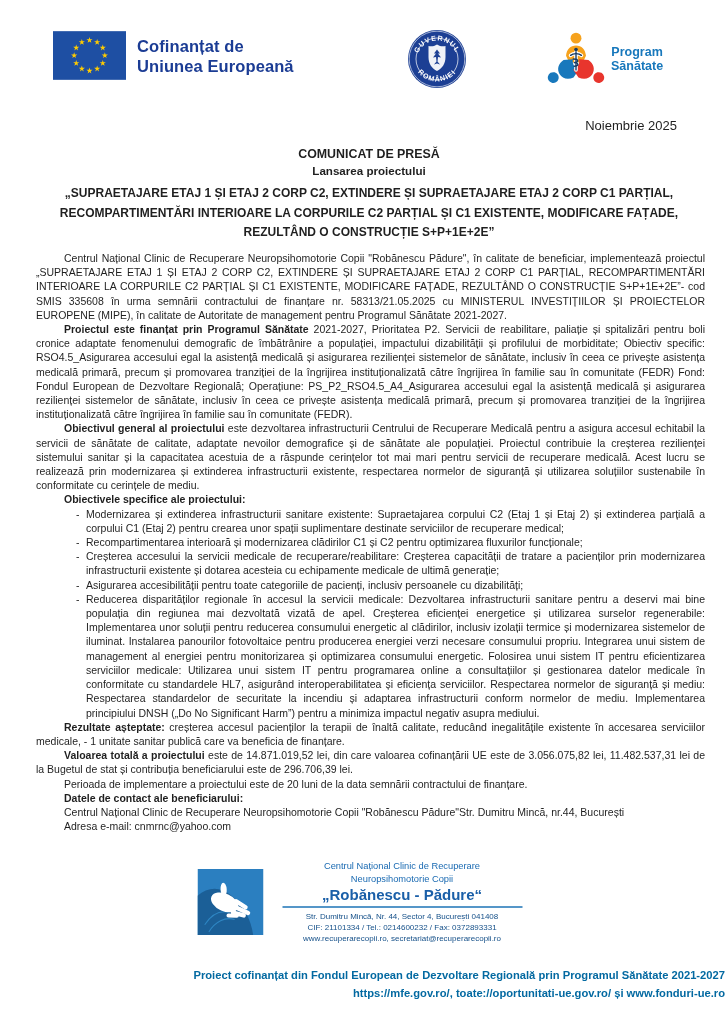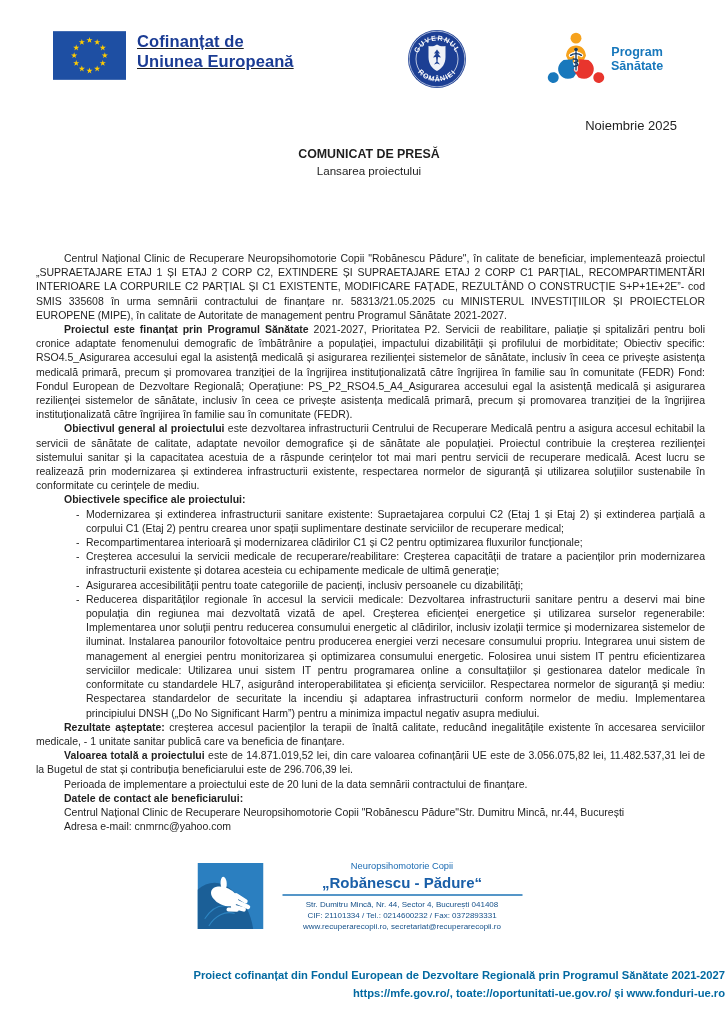--- a/index.html
+++ b/index.html
@@ -3,33 +3,33 @@
 <meta charset="utf-8">
 <style>
   html,body{margin:0;padding:0;background:#ffffff;}
   .page{
     position:relative;width:725px;height:1024px;background:#fff;overflow:hidden;
     font-family:"Liberation Sans","DejaVu Sans",sans-serif;color:#1f1f1f;
     margin:0 auto;
   }
   
   .logos{position:absolute;top:28px;left:0;right:0;height:76px;}
-  .eu-group{position:absolute;left:53px;top:3px;display:flex;align-items:flex-start;gap:11px;text-decoration:underline;}
+  .eu-group{position:absolute;left:53px;top:3px;display:flex;align-items:center;gap:11px;}
   .eu-flag{width:73px;height:49px;display:block;}
   .eu-text{font-weight:bold;color:#1b3c94;font-size:16.5px;line-height:20px;letter-spacing:.1px;}
   .gov-seal{position:absolute;left:407px;top:1px;width:60px;height:60px;}
   .seal-txt{font-family:"Liberation Sans",sans-serif;font-weight:bold;}
   .prog-group{position:absolute;left:547px;top:2px;display:flex;align-items:center;gap:6px;text-align:center;}
   .prog-icon{width:58px;height:58px;display:block;}
   .prog-text{color:#1878bc;font-weight:bold;font-size:12.5px;line-height:14.5px;}
   
   .date{position:absolute;top:118px;right:48px;font-size:13px;}
   .titles{position:absolute;top:147px;left:35px;right:22px;text-align:center;}
   .kicker{font-size:12.4px;font-weight:bold;margin-bottom:3px;}
-  .subtitle{font-size:11.6px;font-weight:normal;margin-bottom:7px;}
+  .subtitle{font-size:11.6px;font-weight:bold;margin-bottom:7px;}
   .project-title{font-size:12px;font-weight:bold;line-height:19.5px;}
   
   .bodytext{position:absolute;top:251px;left:36px;right:20px;font-size:10.5px;line-height:14.2px;text-align:justify;}
   .bodytext p{margin:0;}
   .indent{text-indent:28px;}
   .bold{font-weight:bold;}
   ul.objectives{margin:0;padding:0 0 0 38px;list-style:none;}
   ul.objectives li{position:relative;padding-left:12px;}
   ul.objectives li::before{content:"-";position:absolute;left:2px;top:0;}
   
@@ -125,20 +125,21 @@
         <div>Sănătate</div>
       </div>
     </div>
   </header>
 
   <div class="date">Noiembrie 2025</div>
 
   <section class="titles">
     <div class="kicker">COMUNICAT DE PRESĂ</div>
     <div class="subtitle">Lansarea proiectului</div>
+    <div class="project-title">„SUPRAETAJARE ETAJ 1 ȘI ETAJ 2 CORP C2, EXTINDERE ȘI SUPRAETAJARE ETAJ 2 CORP C1 PARȚIAL, RECOMPARTIMENTĂRI INTERIOARE LA CORPURILE C2 PARȚIAL ȘI C1 EXISTENTE, MODIFICARE FAȚADE, REZULTÂND O CONSTRUCȚIE S+P+1E+2E”</div>
   </section>
 
   <section class="bodytext">
     <p class="indent"><span>Centrul Național Clinic de Recuperare Neuropsihomotorie Copii "Robănescu Pădure", în calitate de beneficiar, implementează proiectul „SUPRAETAJARE ETAJ 1 ȘI ETAJ 2 CORP C2, EXTINDERE ȘI SUPRAETAJARE ETAJ 2 CORP C1 PARȚIAL, RECOMPARTIMENTĂRI INTERIOARE LA CORPURILE C2 PARȚIAL ȘI C1 EXISTENTE, MODIFICARE FAȚADE, REZULTÂND O CONSTRUCȚIE S+P+1E+2E”- cod SMIS 335608 în urma semnării contractului de finanțare nr. 58313/21.05.2025 cu MINISTERUL INVESTIȚIILOR ȘI PROIECTELOR EUROPENE (MIPE), în calitate de Autoritate de management pentru Programul Sănătate 2021-2027.</span></p>
     <p class="indent"><b>Proiectul este finanțat prin Programul Sănătate</b><span> 2021-2027, Prioritatea P2. Servicii de reabilitare, paliație și spitalizări pentru boli cronice adaptate fenomenului demografic de îmbătrânire a populației, impactului dizabilității și profilului de morbiditate; Obiectiv specific: RSO4.5_Asigurarea accesului egal la asistență medicală și asigurarea rezilienței sistemelor de sănătate, inclusiv în ceea ce privește asistența medicală primară, precum și promovarea tranziției de la îngrijirea instituționalizată către îngrijirea în familie sau în comunitate (FEDR) Fond: Fondul European de Dezvoltare Regională; Operațiune: PS_P2_RSO4.5_A4_Asigurarea accesului egal la asistență medicală și asigurarea rezilienței sistemelor de sănătate, inclusiv în ceea ce privește asistența medicală primară, precum și promovarea tranziției de la îngrijirea instituționalizată către îngrijirea în familie sau în comunitate (FEDR).</span></p>
     <p class="indent"><b>Obiectivul general al proiectului</b><span> este dezvoltarea infrastructurii Centrului de Recuperare Medicală pentru a asigura accesul echitabil la servicii de sănătate de calitate, adaptate nevoilor demografice și de sănătate ale populației. Proiectul contribuie la creșterea rezilienței sistemului sanitar și la capacitatea acestuia de a răspunde cerințelor tot mai mari pentru servicii de recuperare medicală. Acest lucru se realizează prin modernizarea și extinderea infrastructurii existente, respectarea normelor de siguranță și utilizarea soluțiilor sustenabile în conformitate cu cerințele de mediu.</span></p>
     <p class="indent bold">Obiectivele specifice ale proiectului:</p>
     <ul class="objectives">
       <li><span>Modernizarea și extinderea infrastructurii sanitare existente: Supraetajarea corpului C2 (Etaj 1 și Etaj 2) și extinderea parțială a corpului C1 (Etaj 2) pentru crearea unor spații suplimentare destinate serviciilor de recuperare medical;</span></li>
       <li><span>Recompartimentarea interioară și modernizarea clădirilor C1 și C2 pentru optimizarea fluxurilor funcționale;</span></li>
@@ -162,20 +163,21 @@
       <g fill="#ffffff" transform="rotate(24 30 34)">
         <ellipse cx="26" cy="34" rx="14" ry="8.5"></ellipse>
         <ellipse cx="20" cy="23" rx="3" ry="6.5" transform="rotate(-28 20 23)"></ellipse>
         <rect x="34" y="26" width="15" height="4.2" rx="2.1" transform="rotate(9 34 26)"></rect>
         <rect x="36" y="32" width="17" height="4.2" rx="2.1"></rect>
         <rect x="35" y="38" width="15" height="4.2" rx="2.1" transform="rotate(-9 35 38)"></rect>
         <rect x="32" y="43" width="12" height="4" rx="2" transform="rotate(-22 32 43)"></rect>
       </g>
     </svg>
     <div class="card-text">
+      <div class="org1">Centrul Național Clinic de Recuperare</div>
       <div class="org1">Neuropsihomotorie Copii</div>
       <div class="org-name">„Robănescu - Pădure“</div>
       <div class="card-rule"></div>
       <div class="addr">Str. Dumitru Mincă, Nr. 44, Sector 4, București 041408</div>
       <div class="addr">CIF: 21101334 / Tel.: 0214600232 / Fax: 0372893331</div>
       <div class="addr">www.recuperarecopii.ro, secretariat@recuperarecopii.ro</div>
     </div>
   </section>
 
   <footer class="footer">

